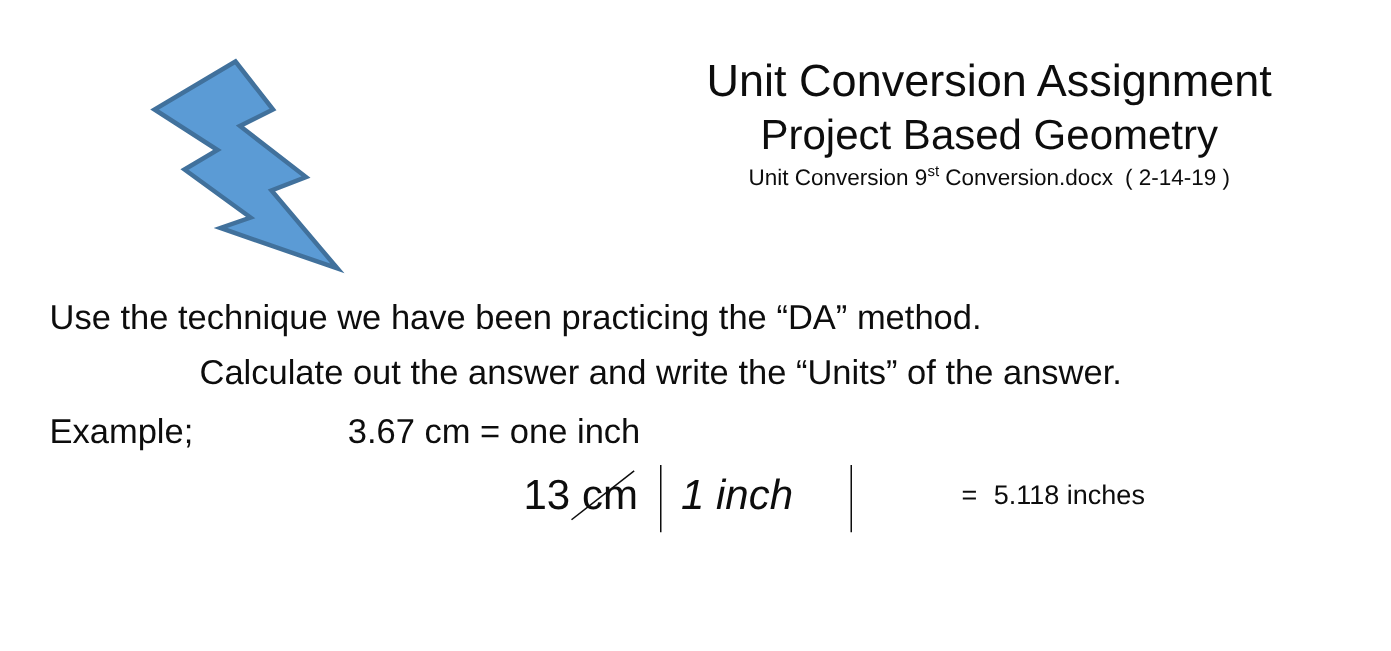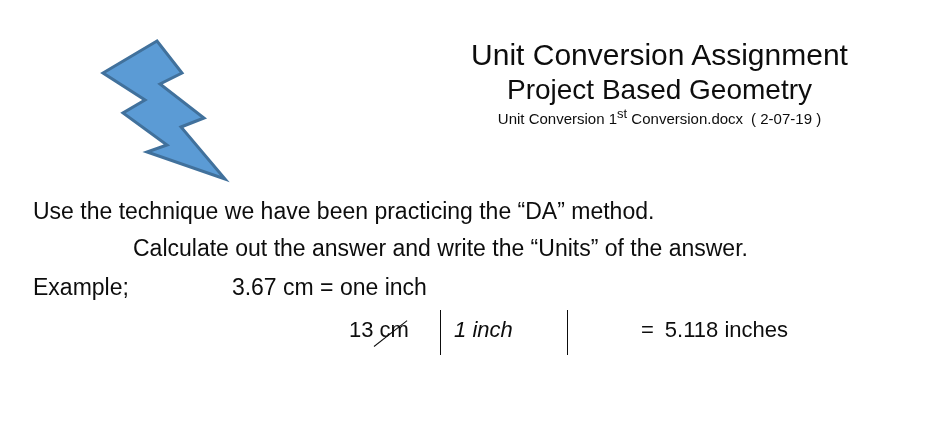--- a/index.html
+++ b/index.html
@@ -53,21 +53,21 @@
     white-space: nowrap;
   }
   .title-file {
     font-size: 15px;
     line-height: 22px;
     font-weight: 400;
     white-space: nowrap;
     margin-top: 2px;
   }
   .title-file sup {
-    font-size: 13px;
+    font-size: 10px;
     vertical-align: super;
     line-height: 0;
   }
   .file-date {
     margin-left: 8px;
   }
 
   
   #instruction-1 {
     position: absolute;
@@ -128,21 +128,21 @@
     position: absolute;
     left: 231px;
     top: 5px;
     width: 0;
     height: 88px;
     border-left: 1.8px solid #0d0d0d;
   }
 
   .da-cell {
     position: absolute;
-    font-size: 22px;
+    font-size: 28px;
     line-height: 28px;
     white-space: nowrap;
     text-align: right;
   }
   #da-num-left  { left: 13px;  top: 11px; }
   #da-num-right { left: 118px; top: 11px; font-style: italic; }
   #da-den-right { left: 118px; top: 60px; }
 
   
   .cancel {
@@ -158,42 +158,42 @@
     height: 0;
     border-top: 1.6px solid #0d0d0d;
     transform: rotate(-38deg);
     transform-origin: left center;
   }
 
   #da-result {
     position: absolute;
     left: 305px;
     top: 11px;
-    font-size: 22px;
+    font-size: 18px;
     line-height: 28px;
     white-space: nowrap;
   }
   #da-result .res-eq { margin-right: 11px; }
 </style>
 </head>
 <body>
 
 <div id="slide">
 
   <div id="bolt-graphic">
     <svg viewBox="0 0 145 155" width="145" height="155" aria-hidden="true">
       <polygon points="62,9 8,41 50,68 28,81 72,113 52,120 130,147 86,95 109,86 65,52 87,41" fill="#5B9BD5" stroke="#41719C" stroke-width="3" stroke-linejoin="miter"></polygon>
     </svg>
   </div>
 
   <div id="title-block">
     <div class="title-main">Unit Conversion Assignment</div>
     <div class="title-sub">Project Based Geometry</div>
     <div class="title-file">
-      <span>Unit Conversion 1</span><sup>st</sup><span> Conversion.docx</span><span class="file-date">( 2-07-19 )</span>
+      <span>Unit Conversion 9</span><sup>st</sup><span> Conversion.docx</span><span class="file-date">( 2-14-19 )</span>
     </div>
   </div>
 
   <div id="instruction-2">Calculate out the answer and write the “Units” of the answer.</div>
   <div id="instruction-1">Use the technique we have been practicing the “DA” method.</div>
 
   <div id="example-row">
     <span>Example;</span><span class="eq-spacer"></span><span>3.67 cm = one inch</span>
   </div>
 

